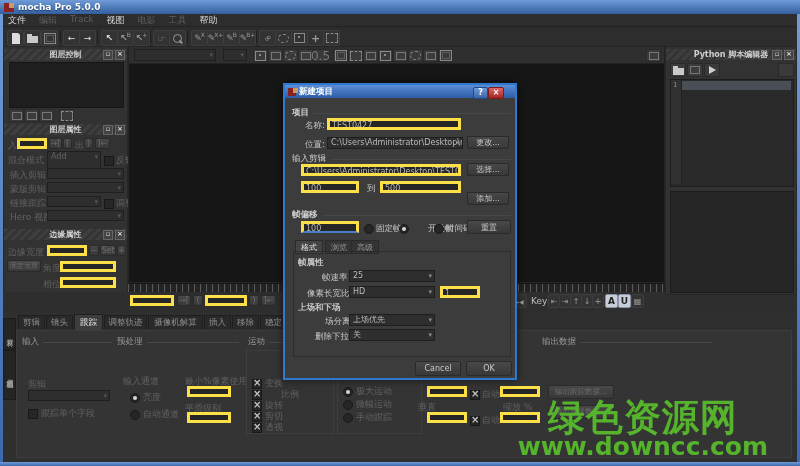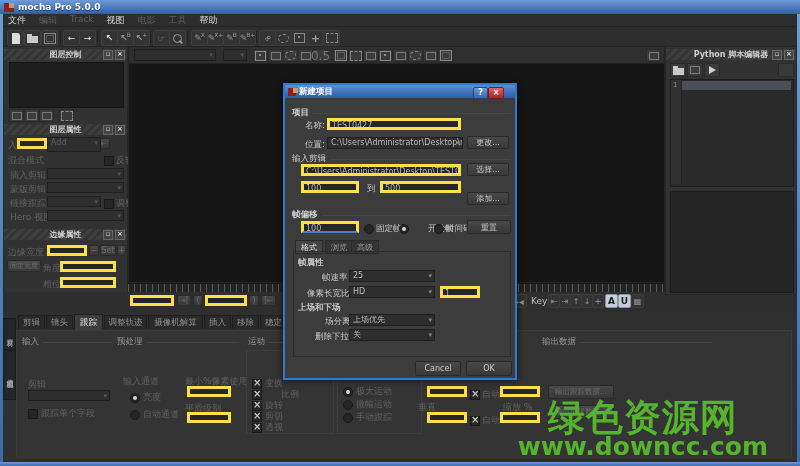--- a/index.html
+++ b/index.html
@@ -217,21 +217,21 @@
     </div>
   <span class="lbl dim" style="left:71px;top:92px">出</span>
   <div class="btn dis" style="left:80px;top:91px;width:9px;height:11px">
       <span>)</span>
     </div>
   <div class="btn dis" style="left:91px;top:91px;width:15px;height:11px">
       <span>]←</span>
     </div>
 
   <span class="lbl dim" style="left:4px;top:107px">混合模式</span>
-  <div class="dd dim" style="left:43px;top:90px;width:54px;height:15px"><span>Add</span></div>
+  <div class="dd dim" style="left:43px;top:104px;width:54px;height:28px"><span>Add</span></div>
   <div class="row" style="left:100px;top:107px;gap:2px">
       <span class="chk"></span>
       <span class="lbl dim" style="position:static">反转</span>
     </div>
 
   <span class="lbl dim" style="left:6px;top:122px">插入剪辑</span>
   <div class="dd dim" style="left:43px;top:121px;width:77px;height:11px"></div>
   <span class="lbl dim" style="left:6px;top:136px">蒙版剪辑</span>
   <div class="dd dim" style="left:43px;top:135px;width:77px;height:11px"></div>
   <span class="lbl dim" style="left:6px;top:150px">链接跟踪</span>

